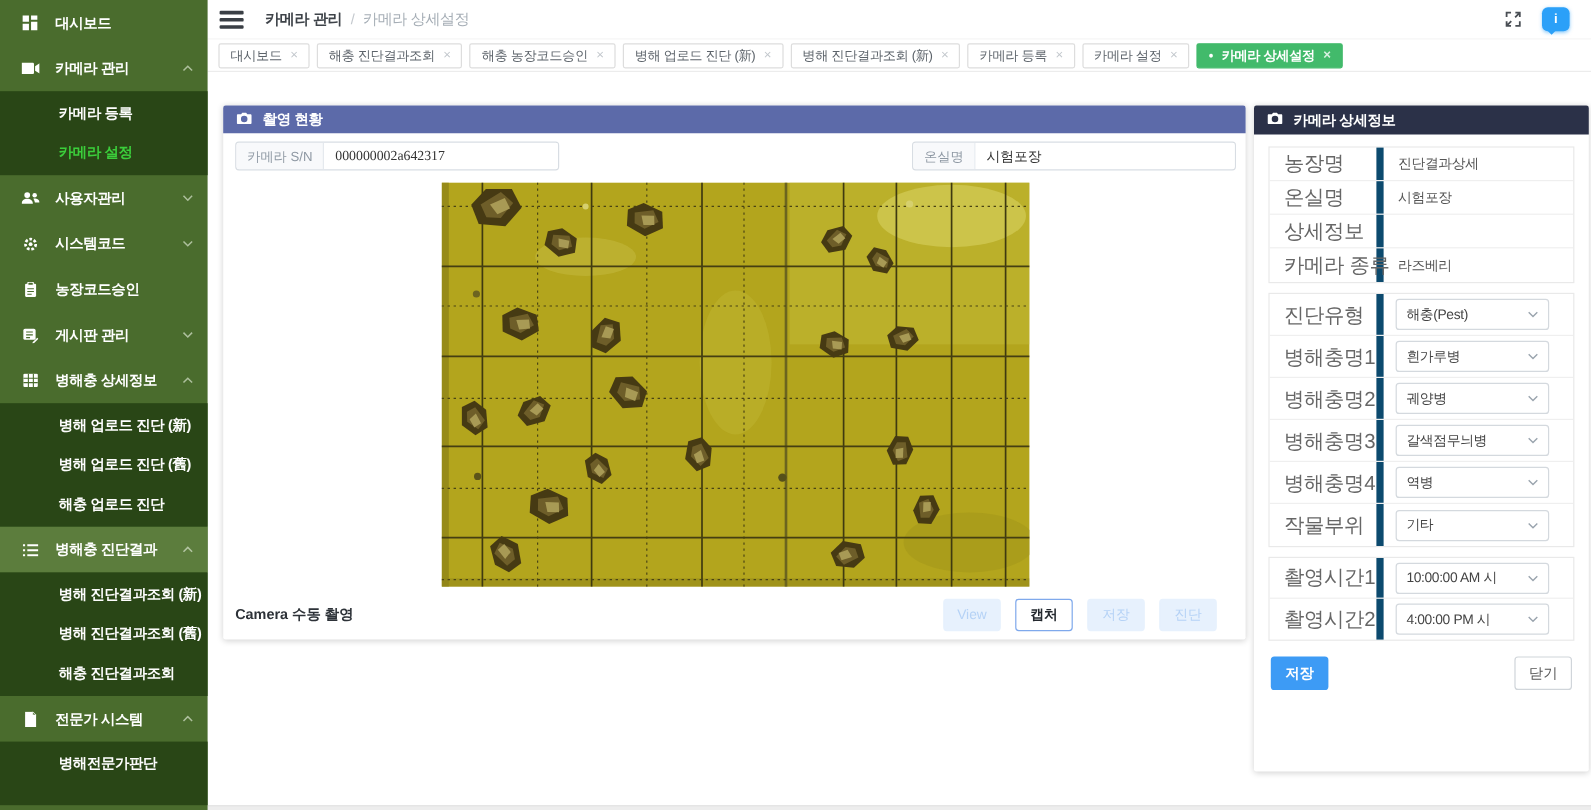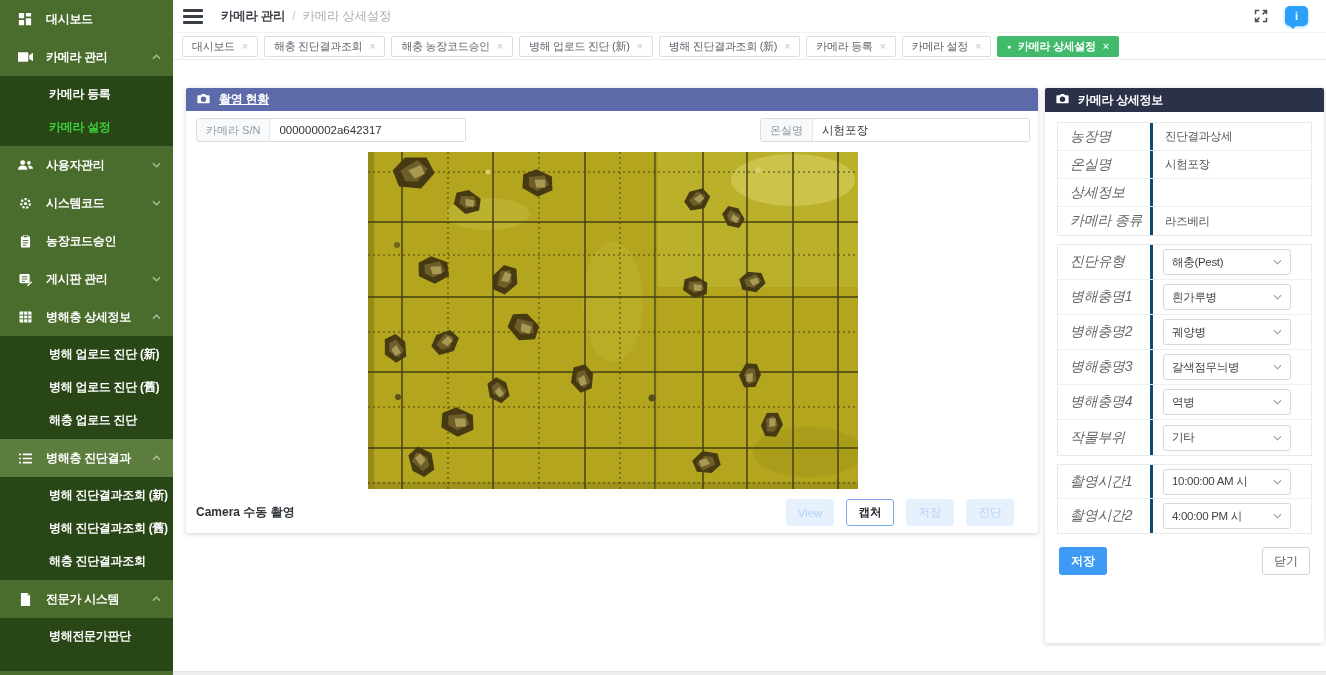--- a/index.html
+++ b/index.html
@@ -39,42 +39,42 @@
   .tab .dot { font-size:7px; line-height:1; color:#fff; }
 
   
   .content { position:absolute; left:173px; top:60px; width:1153px; height:615px; background:#fff; }
   .footer-strip { position:absolute; left:0; bottom:0; width:100%; height:4px; background:#ededed; border-top:1px solid #e3e3e3; }
 
   .card { position:absolute; background:#fff; border-radius:2px; box-shadow:0 1px 5px rgba(0,0,0,.18); }
   .card-main { left:13px; top:28px; width:852px; height:445px; }
   .card-detail { left:872px; top:28px; width:279px; height:555px; }
   .card-hd { display:flex; align-items:center; gap:9px; color:#fff; font-weight:bold; font-size:12px; padding:0 11px; border-radius:2px 2px 0 0; letter-spacing:-0.3px; }
-  .hd-indigo { background:#5c6aa9; height:23px;text-decoration:underline; }
+  .hd-indigo { background:#5c6aa9; height:23px; }
   .hd-navy { background:#2b3148; height:24px; }
   .card-main .body { position:relative; height:422px; }
   .card-detail .body { padding:10px 12px 0 12px; }
 
   .input-group { position:absolute; top:7px; width:270px; height:24px; display:flex; border:1px solid #d8dde3; border-radius:3px; overflow:hidden; background:#fff; }
   .ig-label { background:#f8f9fb; color:#8e98a3; font-size:11px; display:flex; align-items:center; padding:0 9px; border-right:1px solid #e5e9ee; white-space:nowrap; }
-  .ig-input { flex:1; border:none; outline:none; padding:0 9px; font-size:11.5px; color:#333; font-family:Liberation Sans, sans-serif; min-width:0; }
+  .ig-input { flex:1; border:none; outline:none; padding:0 9px; font-size:11.5px; color:#333; font-family:Liberation Serif, serif; min-width:0; }
 
   .trap-wrap { position:absolute; left:182px; top:41px; width:490px; height:337px; }
 
   .card-foot { position:absolute; left:10px; right:24px; bottom:7px; display:flex; align-items:center; }
   .cam-label { font-weight:bold; color:#2d3238; font-size:12px; }
   .foot-btns { margin-left:auto; display:flex; gap:12px; }
   .btn { height:27px; width:48px; border-radius:3px; font-size:11.5px; font-family:"Liberation Sans", sans-serif; cursor:pointer; }
   .btn-light { background:#e7f1fd; border:1px solid #e7f1fd; color:#b5d2f6; }
   .btn-capture { background:#fff; border:1px solid #7fa9ec; color:#23282e; font-weight:bold; }
 
   .tbl { border:1px solid #e9e9e9; }
   .trow { display:flex; align-items:center; border-bottom:1px solid #efefef; }
   .trow:last-child { border-bottom:none; }
-  .tlabel { width:95px; align-self:stretch; display:flex; align-items:center; padding-left:12px; font-size:14px; color:#666; border-right:3px solid #0c4a6e; letter-spacing:-0.3px; white-space:nowrap;font-style:italic; }
+  .tlabel { width:95px; align-self:stretch; display:flex; align-items:center; padding-left:12px; font-size:17px; color:#666; border-right:6px solid #0c4a6e; letter-spacing:-0.3px; white-space:nowrap; }
   .tvalue { flex:1; padding-left:12px; font-size:11.5px; color:#555; letter-spacing:-0.3px; }
   .r28 .trow { height:28px; }
   .r35 .trow { height:35px; }
   .r34 .trow { height:34px; }
   .gap8 { height:8px; }
   .sel { width:128px; height:26px; margin-left:10px; border:1px solid #d4d9de; border-radius:3px; display:flex; align-items:center; justify-content:space-between; padding:0 8px; font-size:11.5px; color:#444; background:#fff; cursor:pointer; letter-spacing:-0.3px; white-space:nowrap; }
   .sel .sv-chev { display:flex; margin-left:6px; }
   .detail-foot { display:flex; justify-content:space-between; align-items:center; margin-top:13px; padding:0 2px; }
   .btn-save { width:48px; height:28px; background:#3d9bf5; color:#fff; border:none; border-radius:3px; font-weight:bold; font-size:12px; cursor:pointer; }
   .btn-close { width:48px; height:28px; background:#fff; color:#555; border:1px solid #d0d5da; border-radius:3px; font-size:12px; cursor:pointer; }

